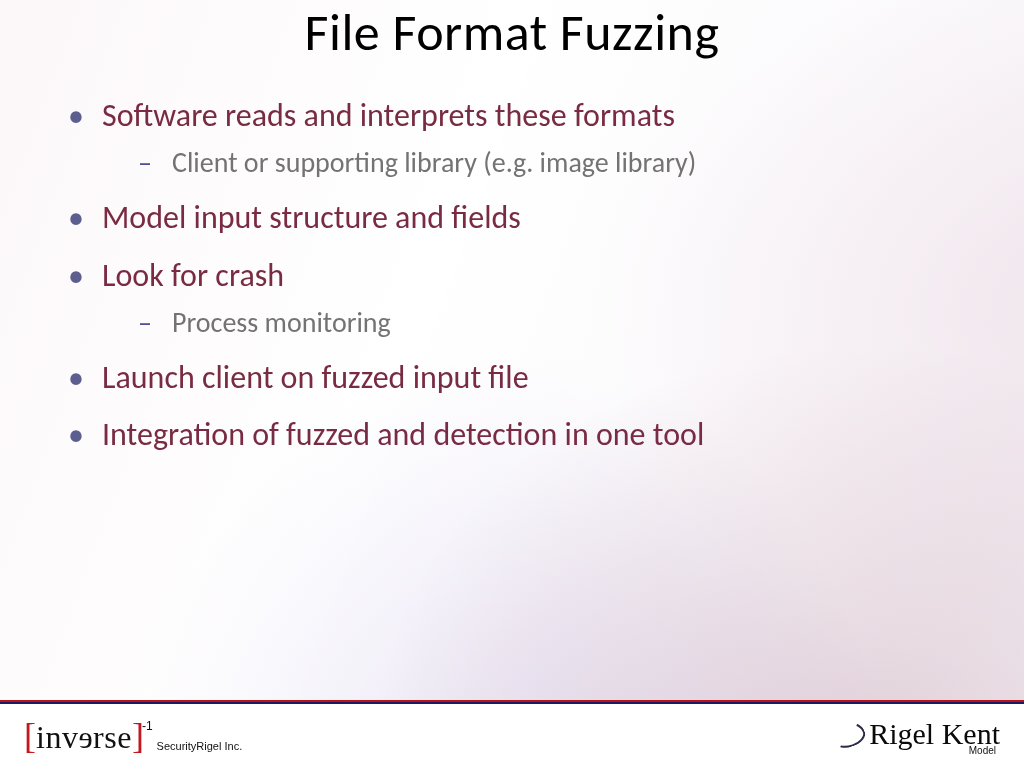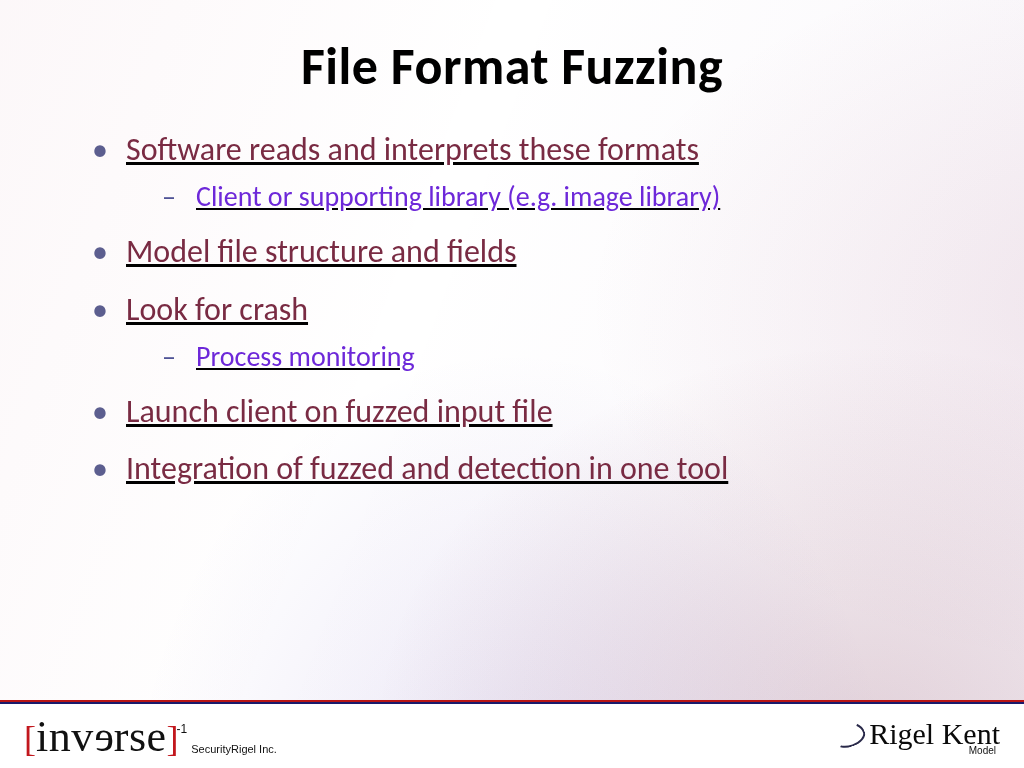--- a/index.html
+++ b/index.html
@@ -28,30 +28,28 @@
   .slide {
     position: absolute;
     inset: 0;
     z-index: 1;
     box-sizing: border-box;
   }
 
   .title {
     text-align: center;
     font-size: 52px;
-    font-weight: 700;
+    font-weight: 400;
     color: #000000;
-    margin-top: 34px;
     margin-bottom: 30px;
     letter-spacing: 0.5px;
   }
 
   .content {
-    padding: 0 60px 0 84px;
-    text-decoration: underline;
+    padding: 0 60px 0 60px;
   }
 
   ul.level1 {
     list-style: none;
     padding: 0;
     margin: 0;
   }
 
   ul.level1 > li {
     position: relative;
@@ -74,21 +72,21 @@
     list-style: none;
     padding: 0;
     margin: 6px 0 8px 0;
   }
   ul.level2 > li {
     position: relative;
     padding-left: 42px;
     margin-left: 28px;
     font-size: 28px;
     line-height: 1.4;
-    color: #6d28d9;
+    color: #737373;
   }
   ul.level2 > li::before {
     content: "–";
     position: absolute;
     left: 8px;
     top: 0;
     color: #4f5396;
     font-size: 28px;
   }
 
@@ -122,21 +120,21 @@
     padding: 0 24px;
     box-sizing: border-box;
   }
 
   .logo-left {
     display: flex;
     align-items: baseline;
     font-family: Georgia, "Times New Roman", serif;
   }
   .logo-left .bracket { color:#c2171d; font-size:36px; font-weight:normal; }
-  .logo-left .word { color:#111; font-size:44px; letter-spacing:0.5px; }
+  .logo-left .word { color:#111; font-size:32px; letter-spacing:0.5px; }
   .logo-left .flip { display:inline-block; transform: scaleX(-1); }
   .logo-left .exp { font-size:12px; color:#111; font-family: Arial, sans-serif; position:relative; top:-18px; left:-2px; }
   .logo-left .sub {
     display:inline-flex; flex-direction:row; font-family: Arial, sans-serif;
     color:#111; font-size:11px; line-height:1.0; margin-left:2px; position:relative; top:2px;
   }
 
   .logo-right {
     font-family: "Brush Script MT", "Segoe Script", cursive;
     color:#0a0a0a;
@@ -177,21 +175,21 @@
     <ul class="level1">
       <li>
         <span>Software reads and interprets these formats</span>
         <ul class="level2">
           <li>
             <span>Client or supporting library (e.g. image library)</span>
           </li>
         </ul>
       </li>
       <li>
-        <span>Model file structure and fields</span>
+        <span>Model input structure and fields</span>
       </li>
       <li>
         <span>Look for crash</span>
         <ul class="level2">
           <li>
             <span>Process monitoring</span>
           </li>
         </ul>
       </li>
       <li>

